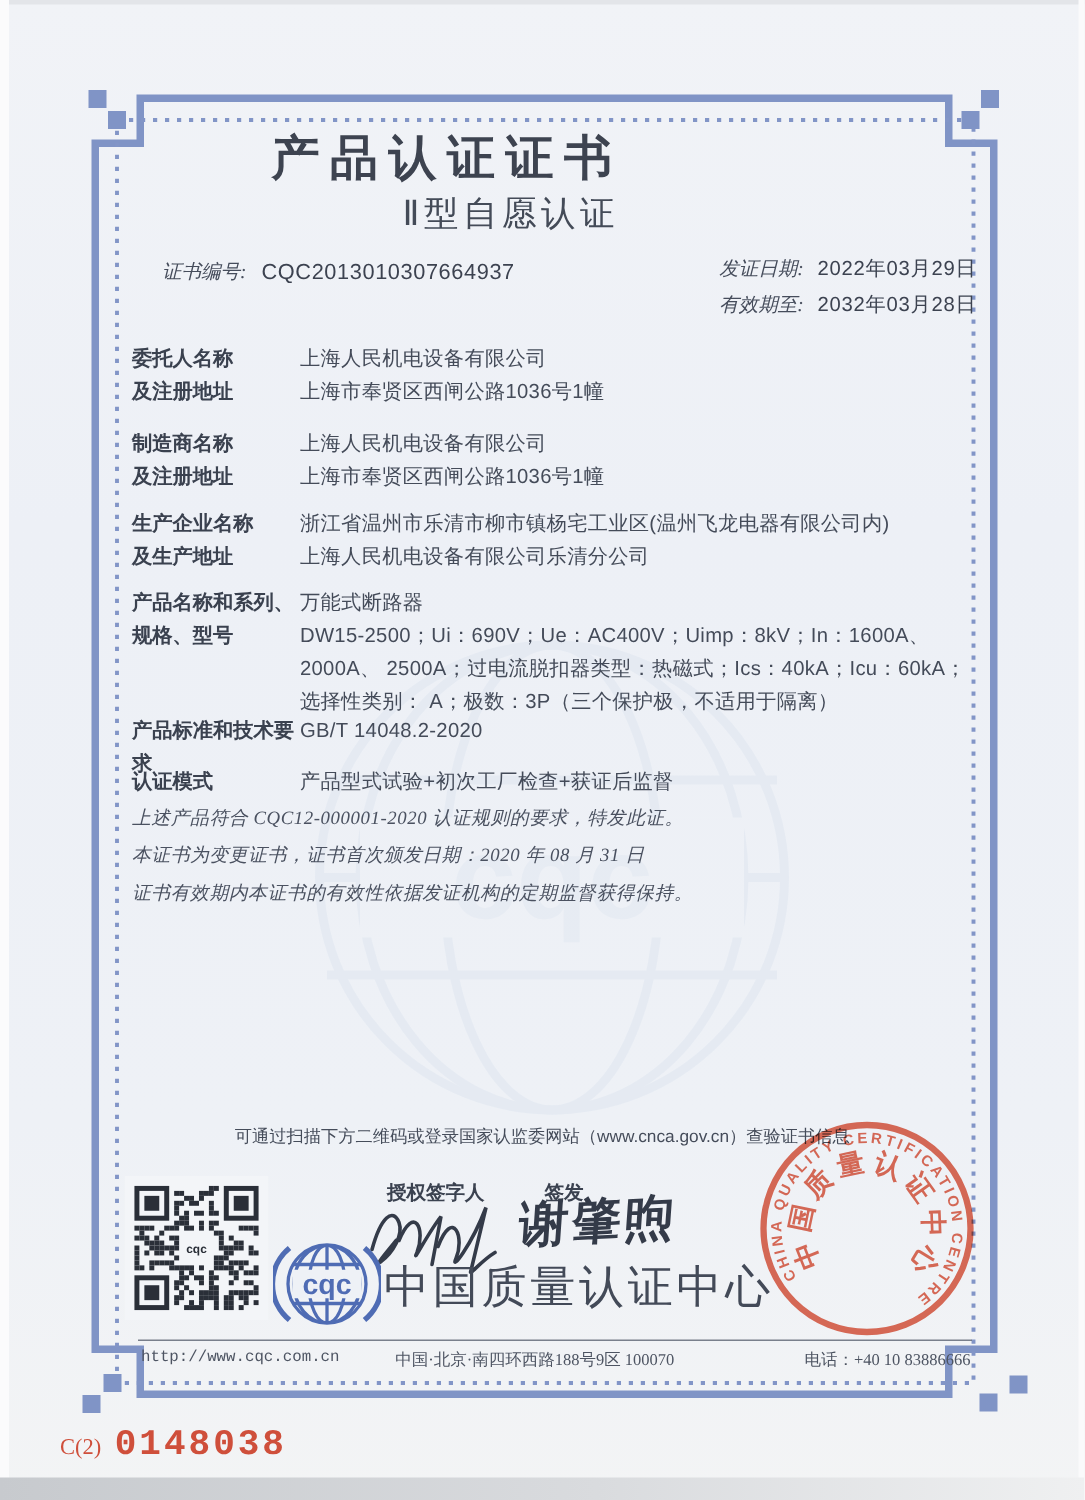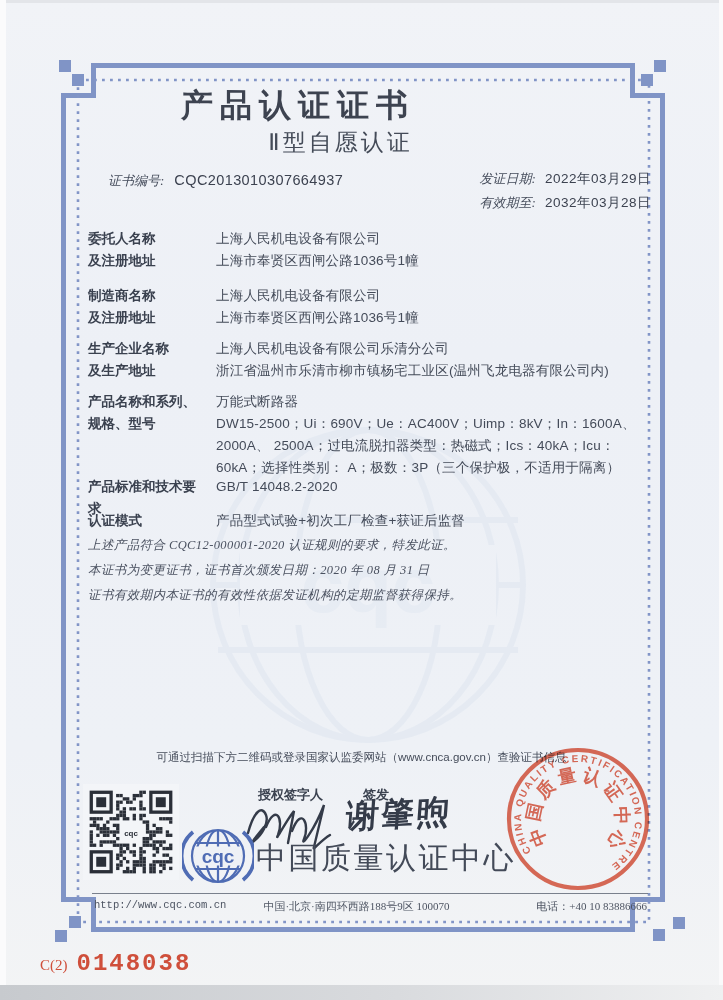--- a/index.html
+++ b/index.html
@@ -14,29 +14,29 @@
         background:linear-gradient(90deg,#c7cace,#d9dbde 55%,#eff0f1);}
   .scan-top{left:0;top:0;width:723px;height:3px;background:#e3e5e9;}
   
   svg.overlay{left:0;top:0;}
   
   .title{left:0;top:84px;width:596px;text-align:center;font-size:32px;font-weight:bold;
          letter-spacing:7px;color:#3d4350;}
   .subtitle{left:0;top:127px;width:681px;text-align:center;font-size:23px;
          letter-spacing:3px;color:#444b58;}
   .lbl-it{font-family:"Liberation Serif",serif;font-style:italic;font-size:13px;color:#454c5b;}
-  .certno-row{left:108px;top:172px;display:flex;gap:10px;align-items:flex-start;}
+  .certno-row{left:108px;top:172px;display:flex;gap:10px;align-items:flex-end;}
   .certno-val{font-size:14.5px;letter-spacing:.4px;color:#3c4250;}
   .dates{right:72px;top:170px;display:flex;flex-direction:column;gap:6px;align-items:flex-start;}
   .dates .drow{display:flex;gap:9px;align-items:baseline;}
   .dates .dval{font-size:13.5px;color:#3c4250;letter-spacing:.5px;}
   
   .frow{left:88px;width:560px;display:flex;}
   .flabel{width:112px;font-size:13.5px;font-weight:bold;color:#3a414f;line-height:22px;}
-  .fvalue{flex:1;font-size:13.5px;color:#444b59;line-height:22px;letter-spacing:.2px;margin-left:16px;}
+  .fvalue{flex:1;font-size:13.5px;color:#444b59;line-height:22px;letter-spacing:.2px;}
   .note{left:88px;width:540px;font-family:"Liberation Serif",serif;font-style:italic;
         font-size:12.5px;color:#4a5160;letter-spacing:.4px;}
   .qr-note{left:0;top:750px;width:723px;text-align:center;font-size:11.5px;color:#454c5a;}
   
   .signlbl{font-size:13px;font-weight:600;color:#3b4250;}
   .handwrite{font-family:"Liberation Serif",serif;font-weight:700;font-size:33px;color:#343b49;
         transform:rotate(-3deg) skewX(-7deg);letter-spacing:2px;}
   .orgname{font-size:30px;color:#434a58;letter-spacing:2.5px;font-weight:500;}
   
   .rule{left:92px;top:893px;width:556px;height:1px;background:#646b79;opacity:.85;}
@@ -123,22 +123,22 @@
         <div>上海人民机电设备有限公司</div>
       <div>上海市奉贤区西闸公路1036号1幢</div>
       </div>
   </div>
   <div class="abs frow" style="top:338px">
     <div class="flabel">
         <div>生产企业名称</div>
       <div>及生产地址</div>
       </div>
     <div class="fvalue">
-        <div>上海人民机电设备有限公司乐清分公司</div>
-      <div>浙江省温州市乐清市柳市镇杨宅工业区(温州飞龙电器有限公司内)</div>
+        <div>浙江省温州市乐清市柳市镇杨宅工业区(温州飞龙电器有限公司内)</div>
+      <div>上海人民机电设备有限公司乐清分公司</div>
       </div>
   </div>
   <div class="abs frow" style="top:391px">
     <div class="flabel">
         <div>产品名称和系列、</div>
       <div>规格、型号</div>
       </div>
     <div class="fvalue">
         <div>万能式断路器</div>
       <div>DW15-2500；Ui：690V；Ue：AC400V；Uimp：8kV；In：1600A、2000A、 2500A；过电流脱扣器类型：热磁式；Ics：40kA；Icu：60kA；选择性类别： A；极数：3P（三个保护极，不适用于隔离）</div>

